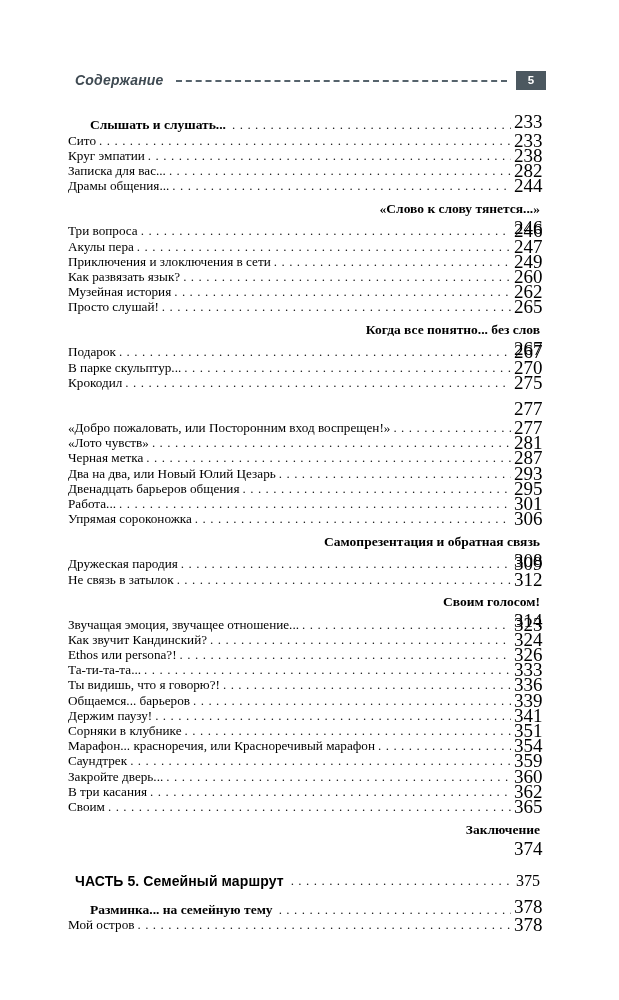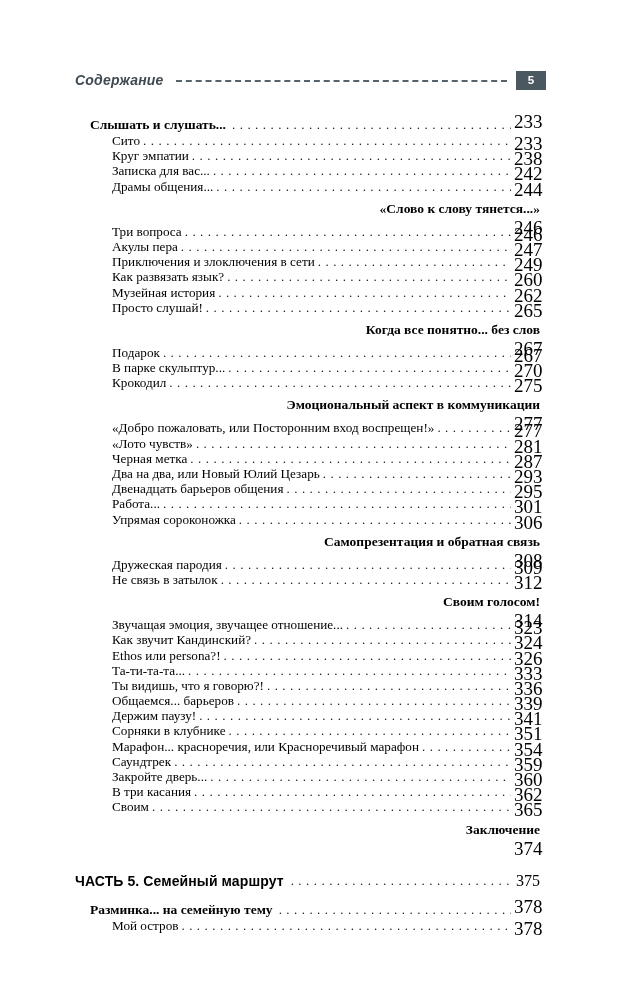--- a/index.html
+++ b/index.html
@@ -140,23 +140,23 @@
   }
   .row.level-section .label {
     font-family: "Liberation Serif", "DejaVu Serif", serif;
     font-weight: bold;
     font-size: 13.5px;
   }
   .row.level-section .leader { margin-left: 6px; }
 
   
   .row.level-entry {
-    padding-left: 112px;
+    padding-left: 68px;
     height: 15.2px;
-    align-items: flex-start;
+    align-items: center;
   }
   .row.level-entry .label {
     font-family: "Liberation Serif", "DejaVu Serif", serif;
     font-weight: normal;
     font-size: 13.2px;
   }
 
   
   .gap-before-section { margin-top: 7px; flex-direction: column; }
   .gap-before-part { margin-top: 22px; }
@@ -184,21 +184,21 @@
         <span class="page-no">233</span>
       </div>
       <div class="row level-entry">
         <span class="label">Круг эмпатии</span>
         <span class="leader"></span>
         <span class="page-no">238</span>
       </div>
       <div class="row level-entry">
         <span class="label">Записка для вас...</span>
         <span class="leader"></span>
-        <span class="page-no">242</span>
+        <span class="page-no">282</span>
       </div>
       <div class="row level-entry">
         <span class="label">Драмы общения...</span>
         <span class="leader"></span>
         <span class="page-no">244</span>
       </div>
       <div class="row level-section gap-before-section">
         <span class="label">«Слово к слову тянется...»</span>
         <span class="leader"></span>
         <span class="page-no">246</span>
@@ -247,21 +247,20 @@
         <span class="label">В парке скульптур...</span>
         <span class="leader"></span>
         <span class="page-no">270</span>
       </div>
       <div class="row level-entry">
         <span class="label">Крокодил</span>
         <span class="leader"></span>
         <span class="page-no">275</span>
       </div>
       <div class="row level-section gap-before-section">
-        <span class="label">Эмоциональный аспект в коммуникации</span>
         <span class="leader"></span>
         <span class="page-no">277</span>
       </div>
       <div class="row level-entry">
         <span class="label">«Добро пожаловать, или Посторонним вход воспрещен!»</span>
         <span class="leader"></span>
         <span class="page-no">277</span>
       </div>
       <div class="row level-entry">
         <span class="label">«Лото чувств»</span>

